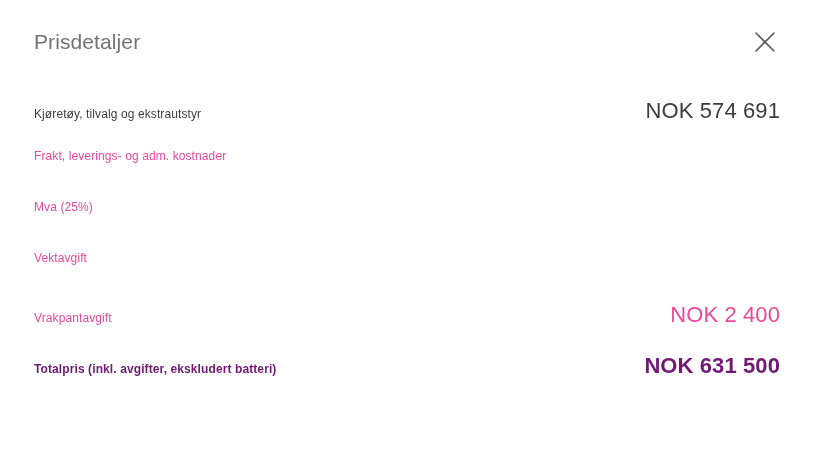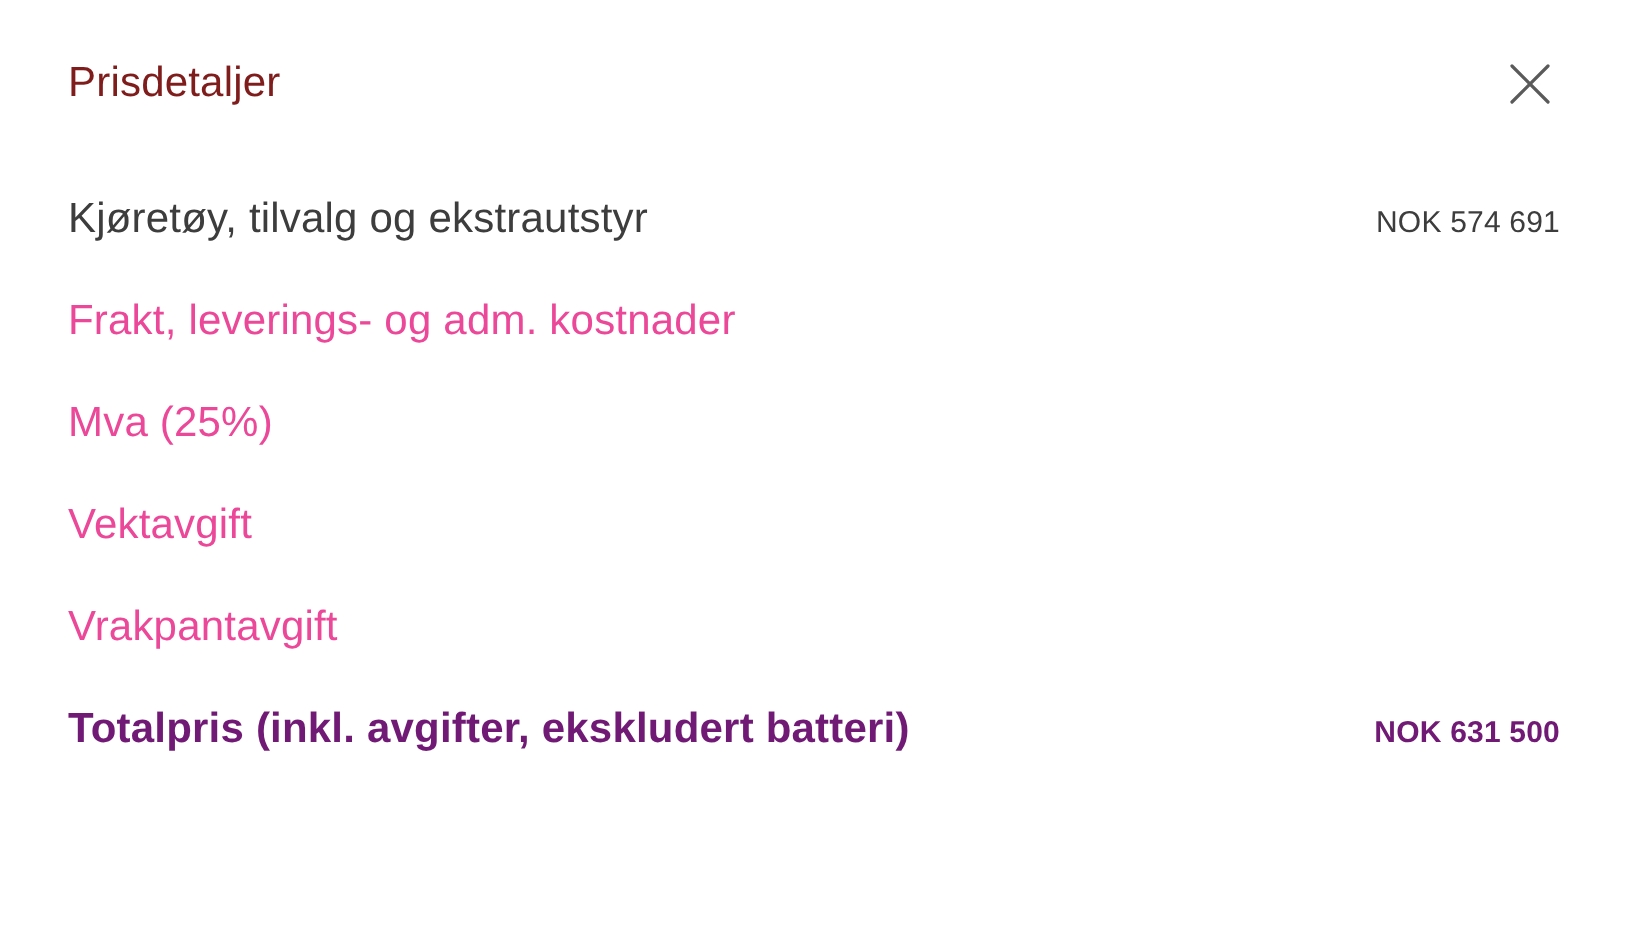--- a/index.html
+++ b/index.html
@@ -23,21 +23,21 @@
     background: #ffffff;
   }
   .panel-header {
     display: flex;
     align-items: center;
     justify-content: space-between;
     height: 84px;
   }
   .panel-title {
     font-size: 21px;
-    color: #7f1d1d;
+    color: #737373;
     letter-spacing: 0.1px;
   }
   .close-button {
     width: 34px;
     height: 34px;
     display: flex;
     align-items: center;
     justify-content: center;
     cursor: pointer;
     color: #5a5a5a;
@@ -52,26 +52,26 @@
   .rows {
     display: block;
   }
   .price-row {
     display: flex;
     align-items: baseline;
     justify-content: space-between;
     height: 51px;
   }
   .price-row .label {
-    font-size: 21px;
+    font-size: 12px;
     letter-spacing: 0.1px;
     white-space: nowrap;
   }
   .price-row .value {
-    font-size: 15px;
+    font-size: 22px;
     letter-spacing: 0.1px;
     white-space: nowrap;
     text-align: left;
   }
   .row-primary .label,
   .row-primary .value {
     color: #3d3d3d;
   }
   .row-muted .label,
   .row-muted .value {
@@ -119,20 +119,21 @@
     <div class="price-row row-muted">
       <div class="label">Mva (25%)</div>
     </div>
 
     <div class="price-row row-muted">
       <div class="label">Vektavgift</div>
     </div>
 
     <div class="price-row row-muted">
       <div class="label">Vrakpantavgift</div>
+      <div class="value">NOK 2 400</div>
     </div>
 
     <div class="price-row row-total">
       <div class="label">Totalpris (inkl. avgifter, ekskludert batteri)</div>
       <div class="value">NOK 631 500</div>
     </div>
 
 
   </div>
 </div>

